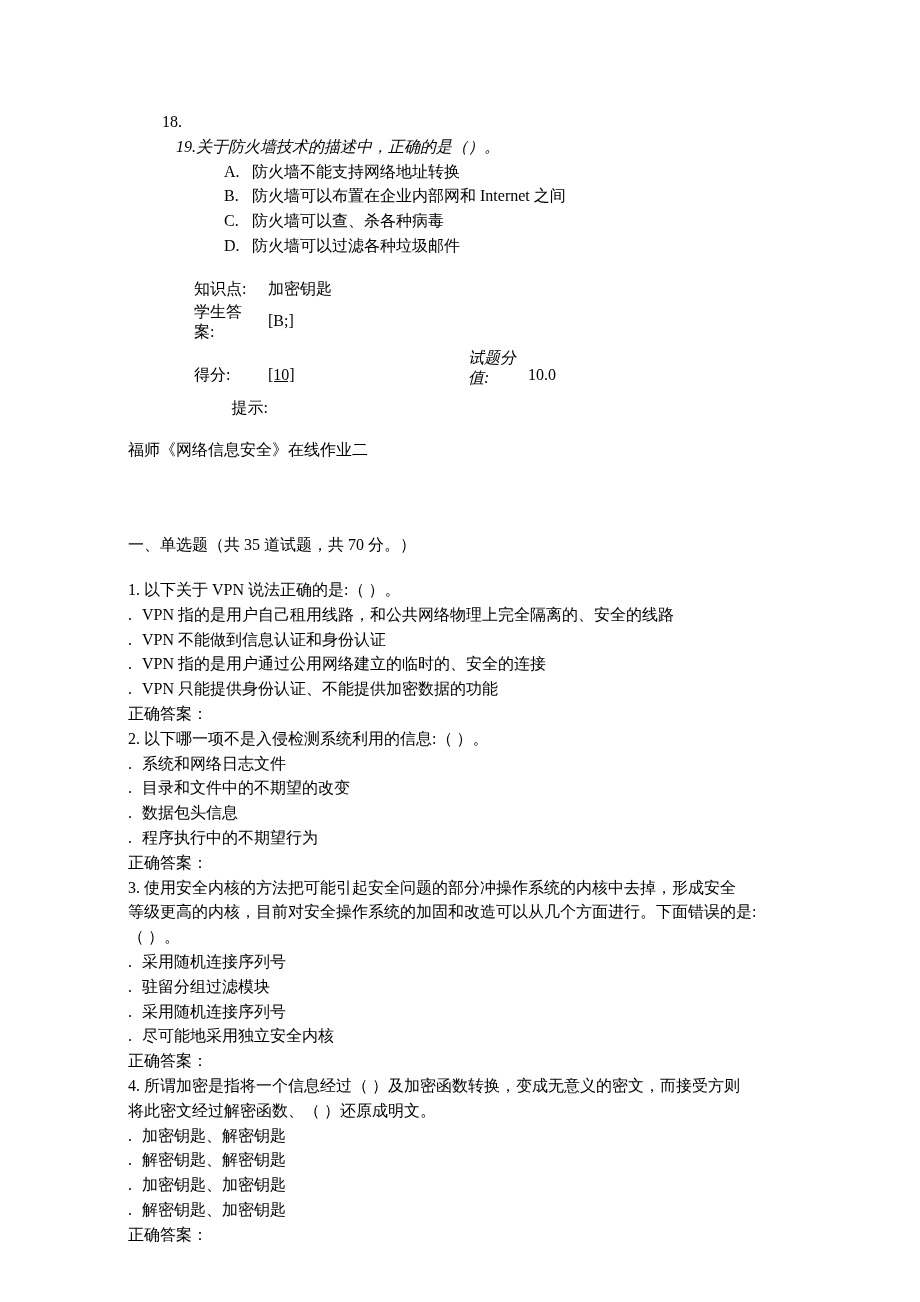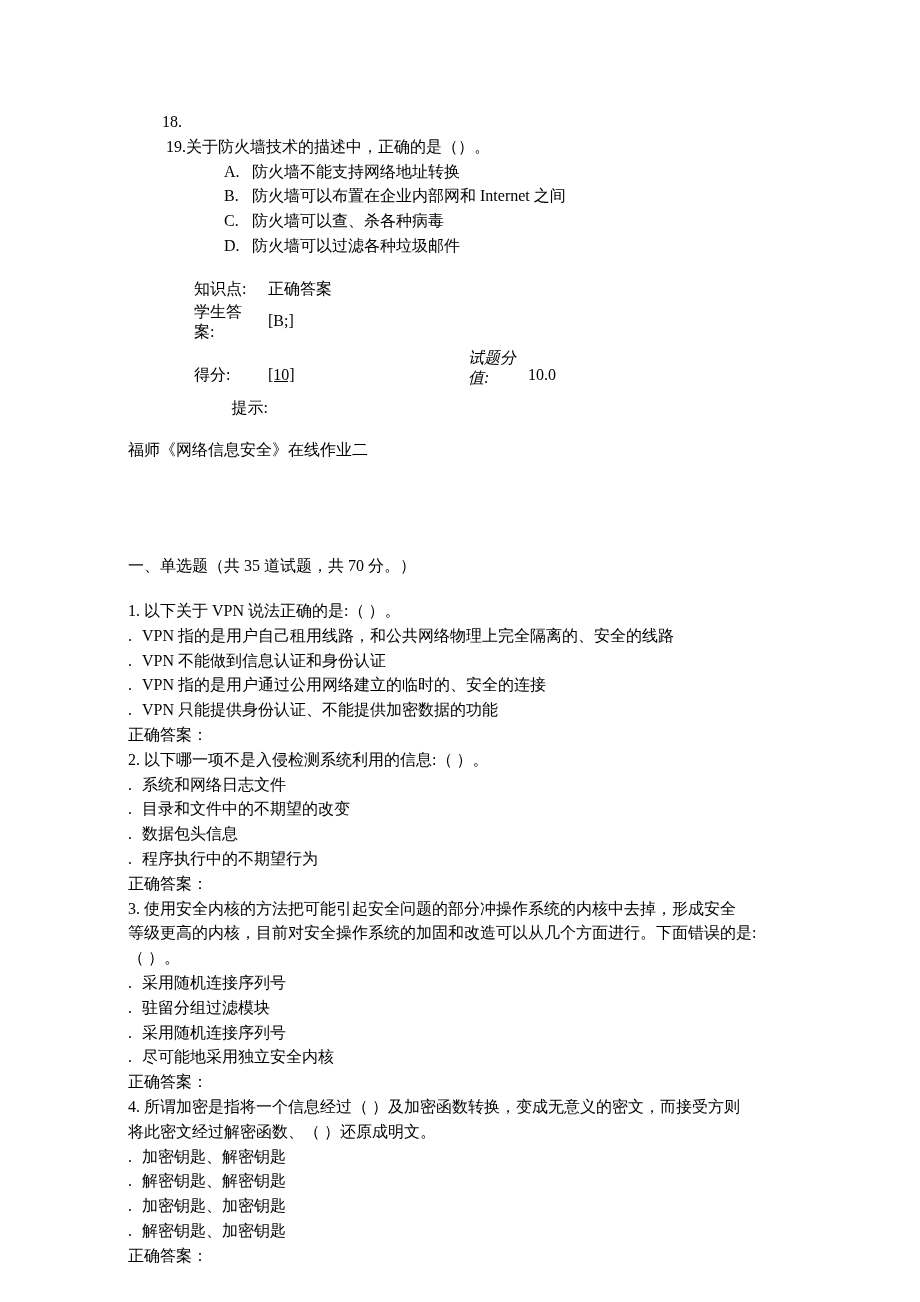--- a/index.html
+++ b/index.html
@@ -10,21 +10,22 @@
     margin: 0;
     padding: 110px 128px 80px 128px;
     line-height: 1.55;
     width: 920px;
     box-sizing: border-box;
   }
   .q18 {
     margin-left: 34px;
   }
   .q19-stem {
-    margin-left: 38px;
+    margin-left: 48px;
+    font-style: italic;
   }
   .q19-options {
     margin-left: 96px;
   }
   .opt-line {
     display: flex;
   }
   .opt-label {
     width: 28px;
     flex-shrink: 0;
@@ -57,21 +58,21 @@
     margin-top: 6px;
   }
   .score-col2-label {
     width: 60px;
     flex-shrink: 0;
     line-height: 1.25;
     font-style: italic;
   }
   .hw-title {
     margin-top: 10px;
-    margin-bottom: 91px;
+    margin-bottom: 70px;
   }
   .sec-title {
     margin-bottom: 20px;
   }
   .qblock {
   }
   .qline {
   }
   .dot-opt {
   }
@@ -104,21 +105,21 @@
   </div>
   <div class="opt-line">
     <span class="opt-label">D.</span>
     <span>防火墙可以过滤各种垃圾邮件</span>
   </div>
 </div>
 
 <div class="meta-block">
   <div class="meta-row">
     <span class="meta-label">知识点:</span>
-    <span>正确答案</span>
+    <span>加密钥匙</span>
   </div>
   <div class="meta-row">
     <span class="meta-label-multi">
       <div>学生答</div>
       <div>案:</div>
     </span>
     <span>[B;]</span>
   </div>
   <div class="score-row">
     <span class="meta-label">得分:</span>

